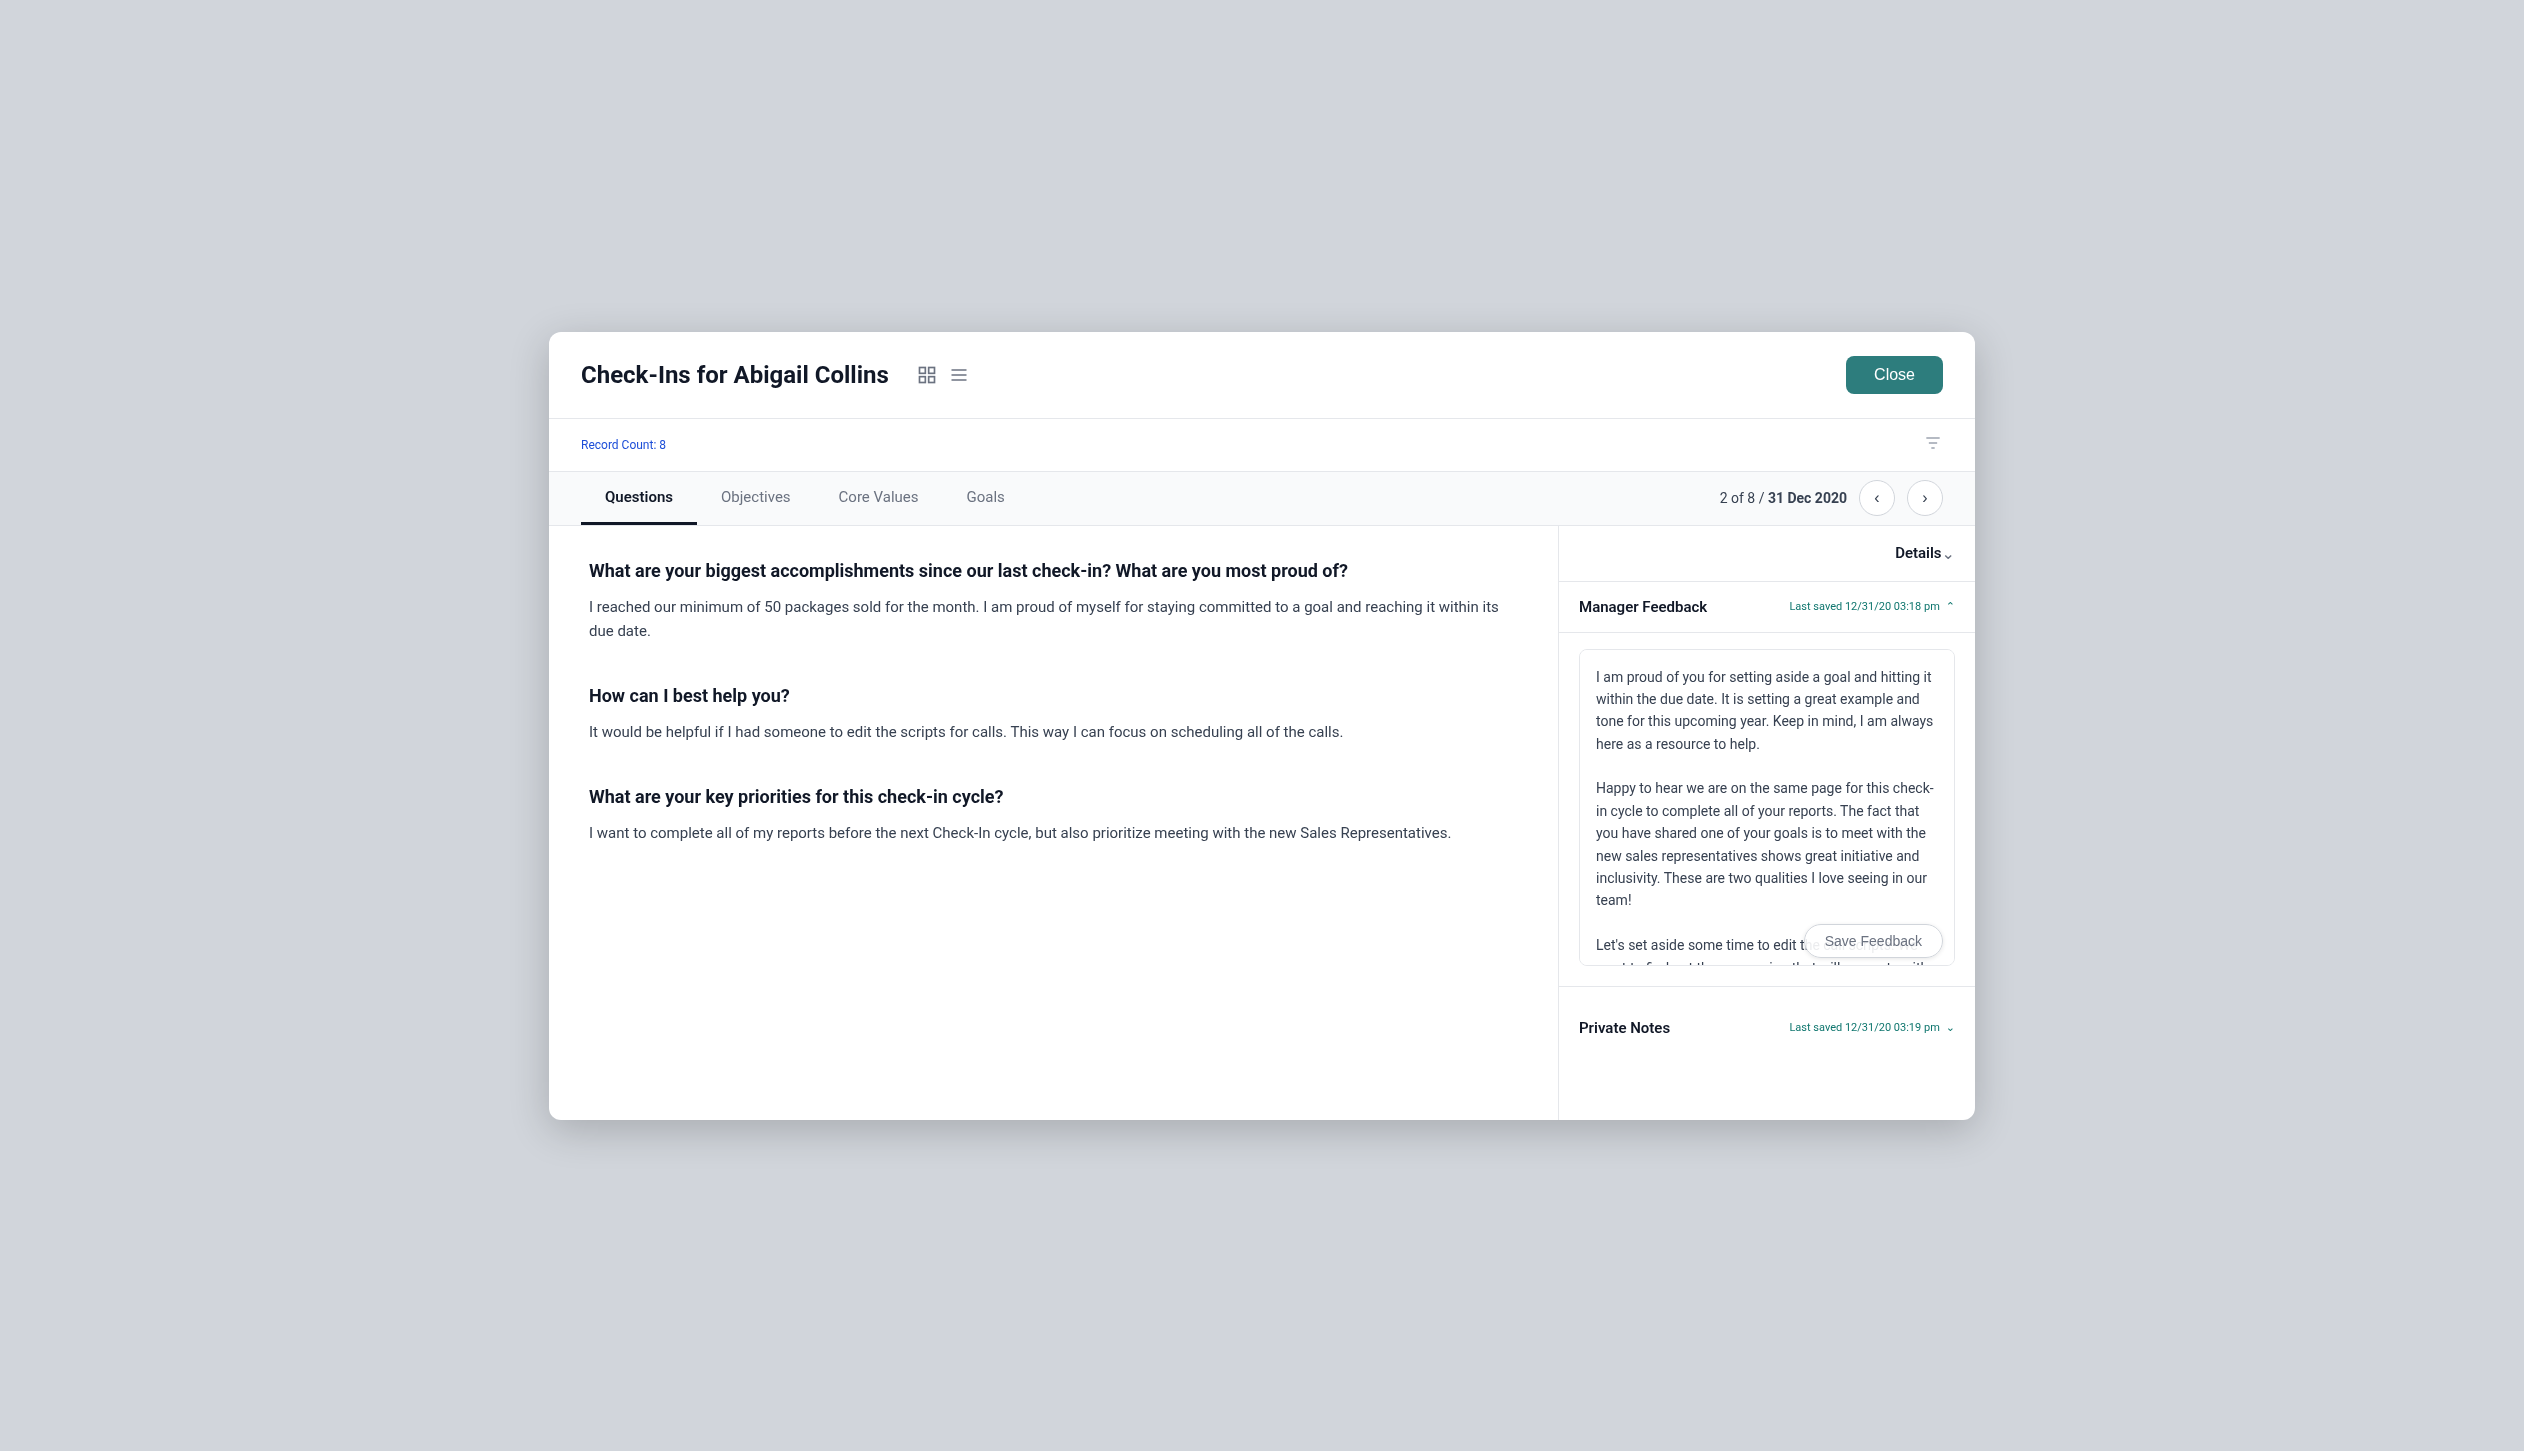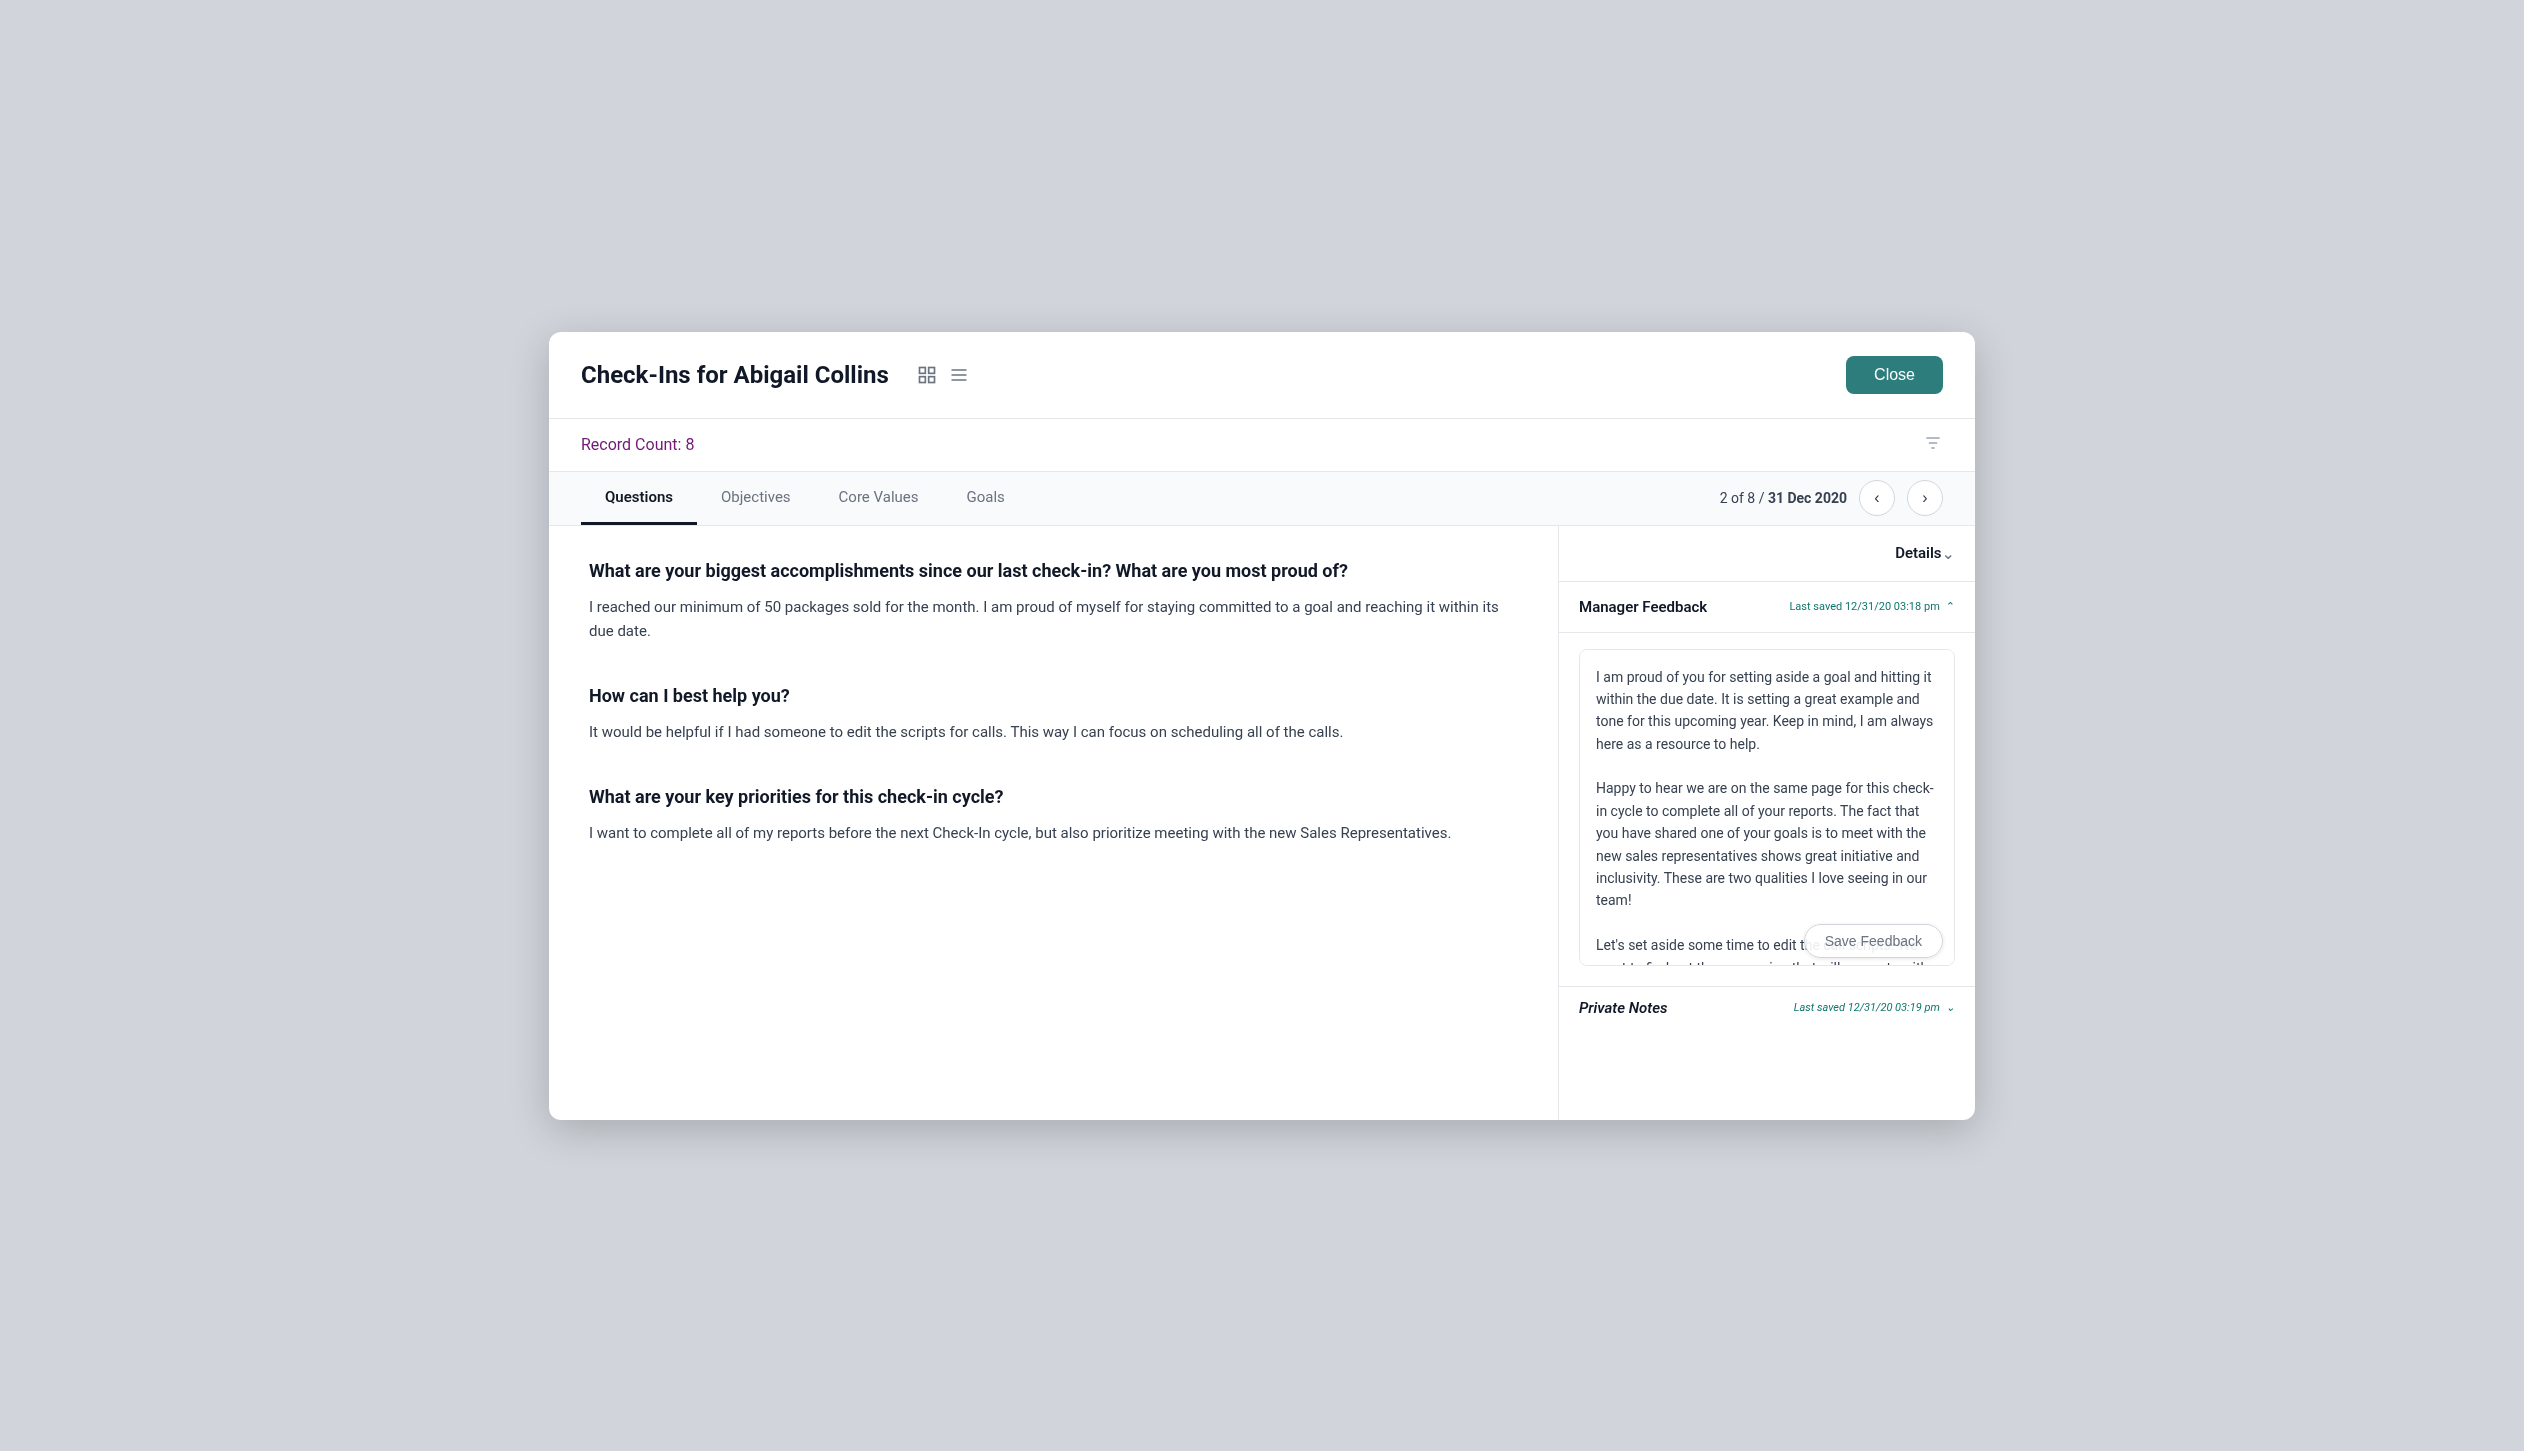--- a/index.html
+++ b/index.html
@@ -62,22 +62,22 @@
     }
     
     .record-bar {
       display: flex;
       align-items: center;
       justify-content: space-between;
       padding: 14px 32px;
       border-bottom: 1px solid #e5e7eb;
     }
     .record-count {
-      font-size: 16px;
-      color: #701a75;
+      font-size: 12px;
+      color: #1d4ed8;
     }
     .filter-icon {
       color: #9ca3af;
       font-size: 18px;
     }
     
     .tabs-bar {
       display: flex;
       align-items: center;
       justify-content: space-between;
@@ -226,23 +226,22 @@
       padding: 8px 20px;
       font-size: 14px;
       color: #6b7280;
       cursor: pointer;
       box-shadow: 0 1px 4px rgba(0,0,0,0.1);
     }
     .private-notes-header {
       display: flex;
       align-items: center;
       justify-content: space-between;
-      padding: 12px 20px;
+      padding: 32px 20px;
       border-top: 1px solid #e5e7eb;
-      font-style: italic;
     }
     .private-notes-title {
       font-size: 15px;
       font-weight: 600;
       color: #111827;
     }
 
     
     .icon-grid {
       display: inline-flex;

